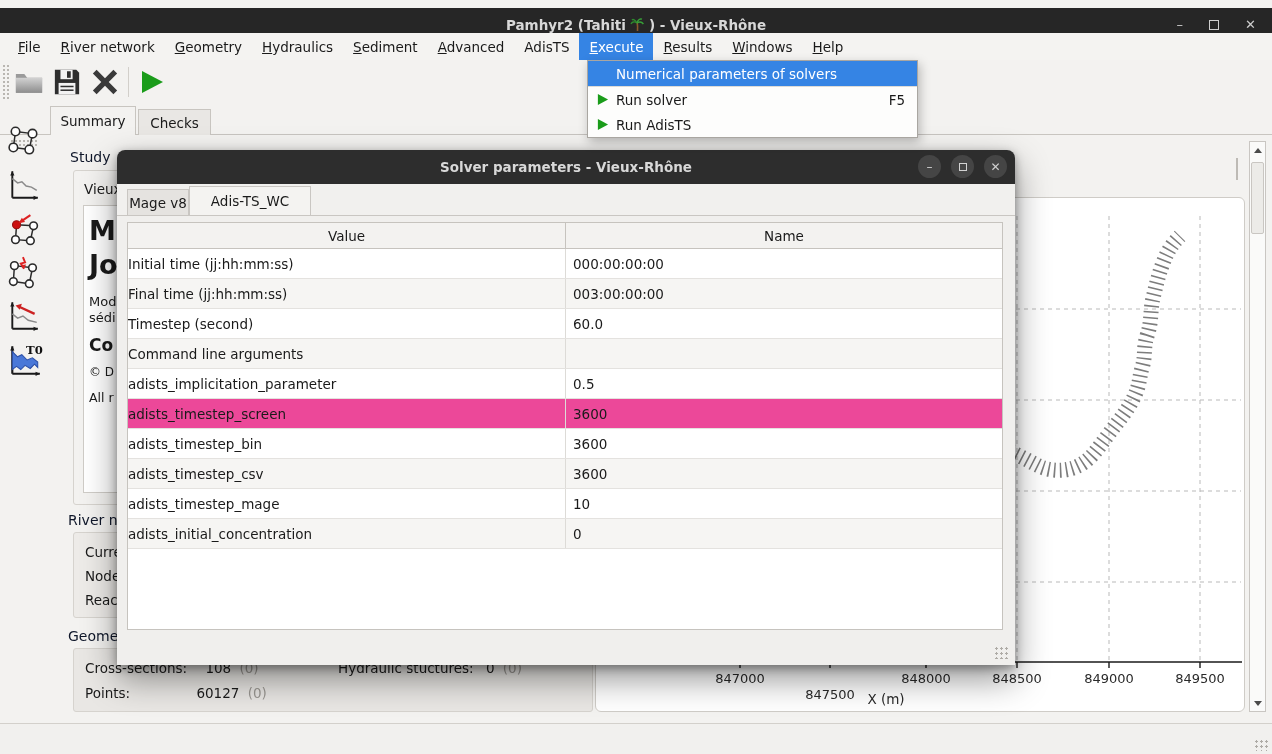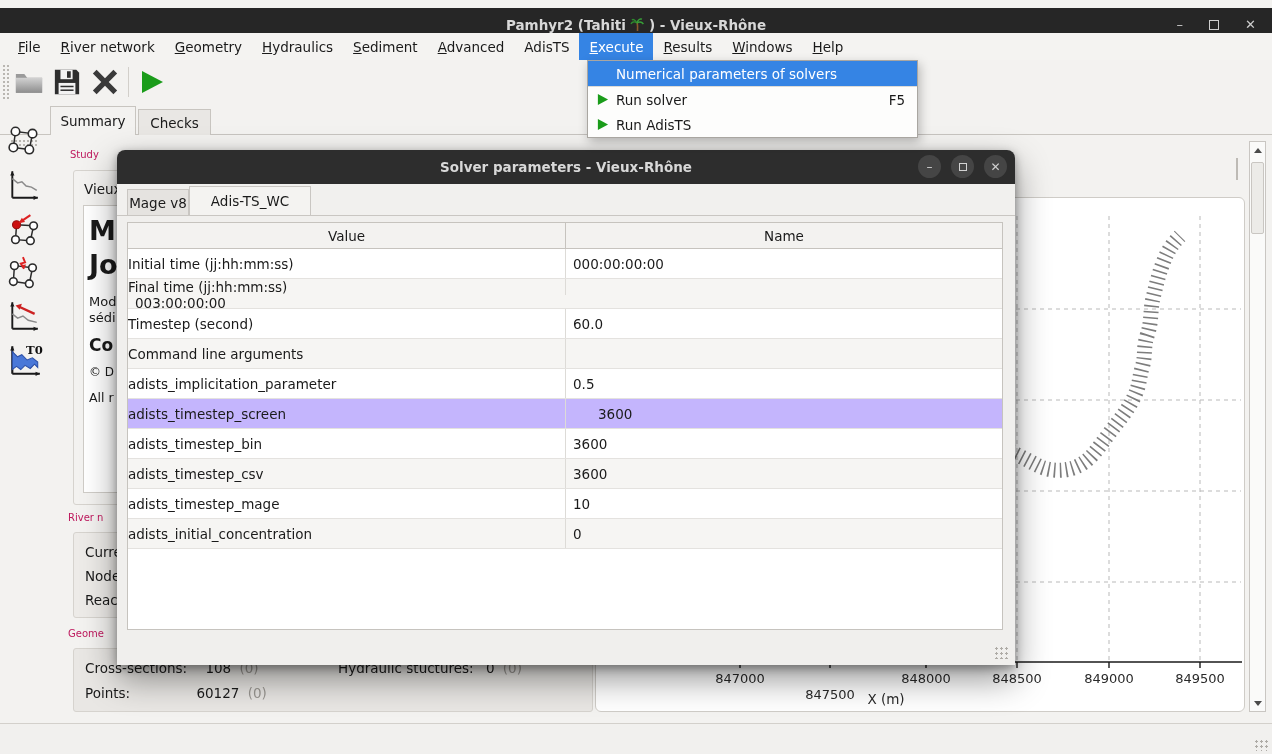--- a/index.html
+++ b/index.html
@@ -44,21 +44,21 @@
     border:1px solid #c8c5c0; border-bottom:none; background:#e9e7e4; color:#1a1a1a;}
   .tab.active { background:#f3f2f0; z-index:2; }
 
   
   .dock { left:0; top:135px; width:48px; height:588px; background:#f3f2f0; }
   .dock-handle { position:absolute; left:10px; top:4px; width:28px; height:8px;
     background-image: radial-gradient(#b9b6b1 1px, transparent 1.1px); background-size:4px 4px;}
   .dbtn { position:absolute; left:7px; width:34px; height:34px; display:flex; align-items:center; justify-content:center;}
 
   
-  .grouplabel { font-size:10px; color:#be185d; }
+  .grouplabel { font-size:14px; color:#0f172a; }
   .groupbox { border:1px solid #d6d3ce; border-radius:3px; }
   .aboutbox { background:#ffffff; border:1px solid #cfccc7; overflow:hidden; }
   .bigline { font-size:27px; font-weight:bold; line-height:1.25; }
   .smline  { font-size:13px; line-height:1.25; }
   .gray { color:#9a9792; }
 
   
   .plotpanel { left:595px; top:197px; width:650px; height:515px; background:#ffffff;
     border:1px solid #cfccc7; border-radius:6px; }
   .ticklabel { position:absolute; transform:translateX(-50%); font-size:13px; color:#2a2a2a; }
@@ -414,37 +414,37 @@
     <div class="ptable">
       <div class="thead">
         <div class="th">Value</div>
         <div class="th">Name</div>
       </div>
       <div>
         <div class="trow" style="background:#fff;">
           <div class="td-name">Initial time (jj:hh:mm:ss)</div>
           <div class="td-val">000:00:00:00</div>
         </div>
-        <div class="trow" style="background:#f6f5f3;flex-direction:column;">
+        <div class="trow" style="background:#f6f5f3;">
           <div class="td-name">Final time (jj:hh:mm:ss)</div>
           <div class="td-val">003:00:00:00</div>
         </div>
         <div class="trow" style="background:#fff;">
           <div class="td-name">Timestep (second)</div>
           <div class="td-val">60.0</div>
         </div>
         <div class="trow" style="background:#f6f5f3;">
           <div class="td-name">Command line arguments</div>
           <div class="td-val"></div>
         </div>
         <div class="trow" style="background:#fff;">
           <div class="td-name">adists_implicitation_parameter</div>
           <div class="td-val">0.5</div>
         </div>
-        <div class="trow" style="background:#c4b5fd;gap:25px;">
+        <div class="trow" style="background:#ec4899;">
           <div class="td-name">adists_timestep_screen</div>
           <div class="td-val">3600</div>
         </div>
         <div class="trow" style="background:#fff;">
           <div class="td-name">adists_timestep_bin</div>
           <div class="td-val">3600</div>
         </div>
         <div class="trow" style="background:#f6f5f3;">
           <div class="td-name">adists_timestep_csv</div>
           <div class="td-val">3600</div>

